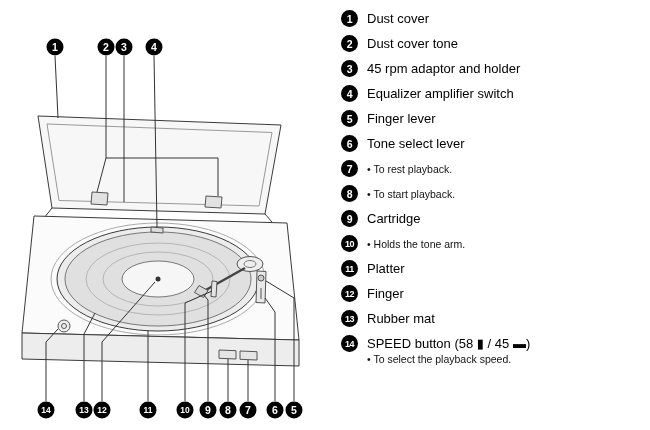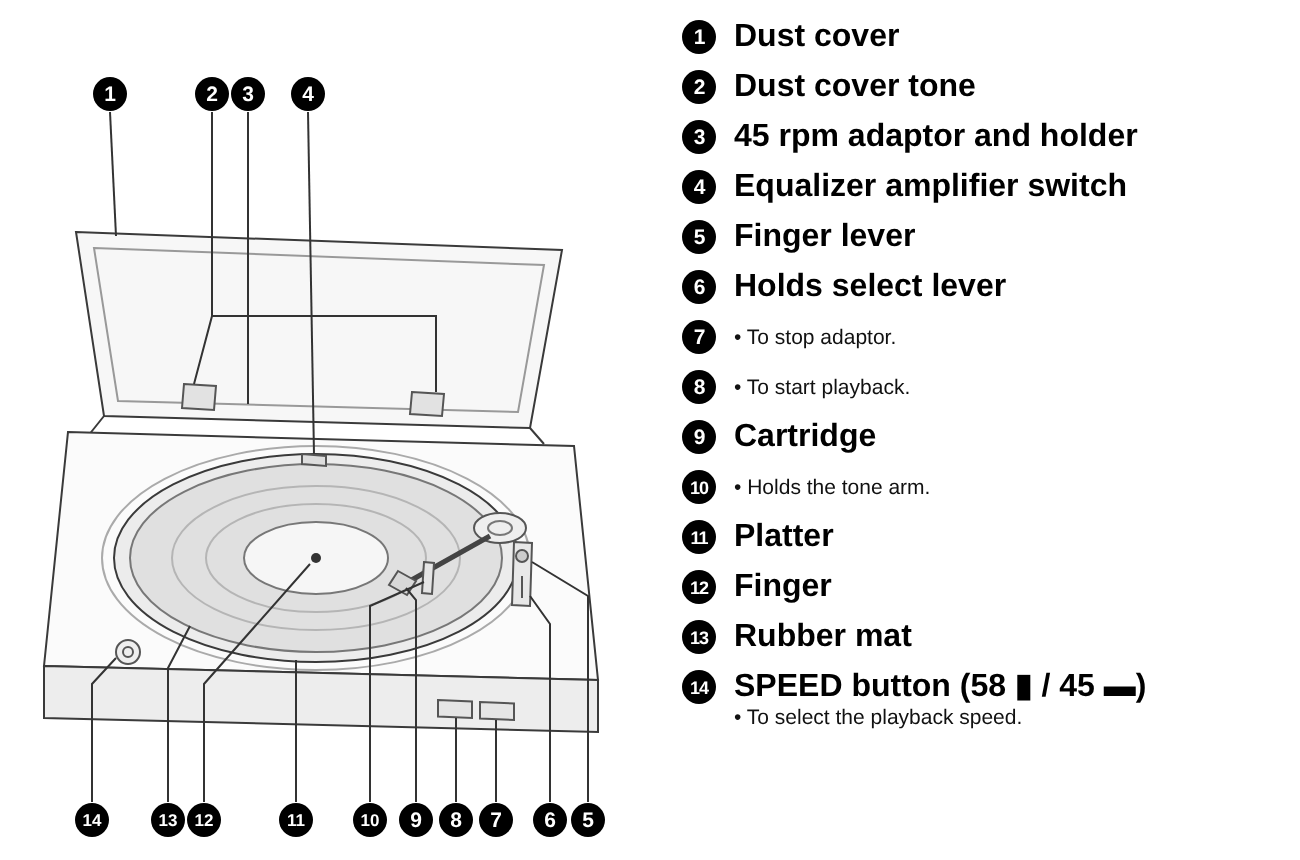--- a/index.html
+++ b/index.html
@@ -7,21 +7,21 @@
               font-family:"Liberation Sans", sans-serif; color:#000; }
   .page { display:flex; width:650px; height:430px; }
   .diagram-pane { width:335px; height:430px; flex:none; position:relative; }
   .legend-pane { flex:1; padding:10px 6px 0 6px; }
   .legend-row { display:flex; gap:9px; margin-bottom:8px; align-items:flex-start; }
   .badge { width:17px; height:17px; border-radius:50%; background:#000; color:#fff;
            font-weight:bold; font-size:10.5px; letter-spacing:-0.5px;
            display:flex; align-items:center; justify-content:center; flex:none; }
   .badge.two { font-size:9px; }
   .ltext { padding-top:1px; min-width:0; }
-  .label { display:block; font-weight:bold; font-size:16px; line-height:15px; }
+  .label { display:block; font-weight:normal; font-size:13px; line-height:15px; }
   .note { font-size:10.5px; line-height:13px; color:#111; margin-top:2px; }
   svg text.badge-num { fill:#fff; font-weight:bold; font-family:"Liberation Sans",sans-serif; }
 </style>
 </head>
 <body>
 
 <div class="page">
 
   <div class="diagram-pane">
     <svg width="335" height="430" viewBox="0 0 335 430">
@@ -186,28 +186,28 @@
     <div class="legend-row">
       <span class="badge">5</span>
       <div class="ltext">
           <span class="label">Finger lever</span>
         </div>
     </div>
 
     <div class="legend-row">
       <span class="badge">6</span>
       <div class="ltext">
-          <span class="label">Holds select lever</span>
+          <span class="label">Tone select lever</span>
         </div>
     </div>
 
     <div class="legend-row">
       <span class="badge">7</span>
       <div class="ltext">
-        <div class="note">• To stop adaptor.</div>
+        <div class="note">• To rest playback.</div>
       </div>
     </div>
 
     <div class="legend-row">
       <span class="badge">8</span>
       <div class="ltext">
         <div class="note">• To start playback.</div>
       </div>
     </div>
 

